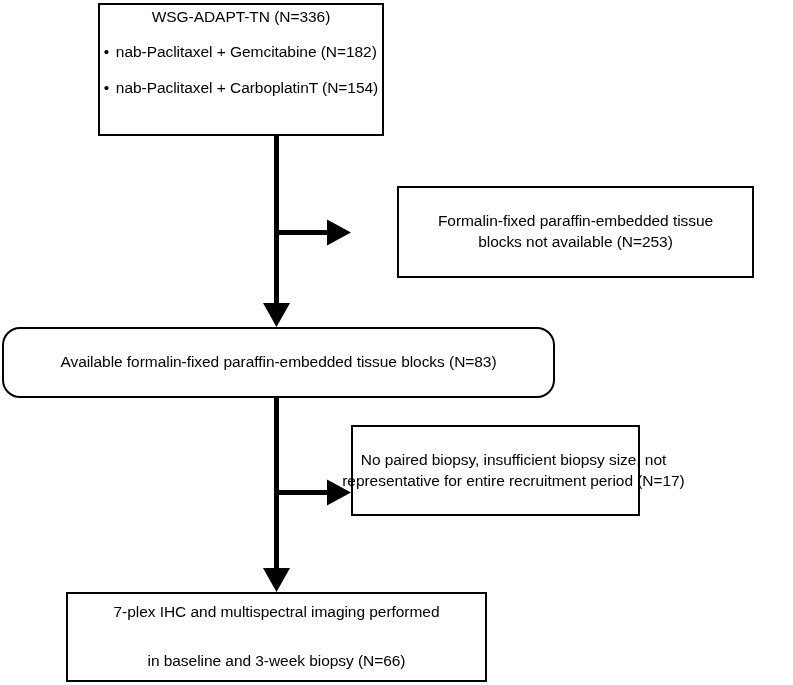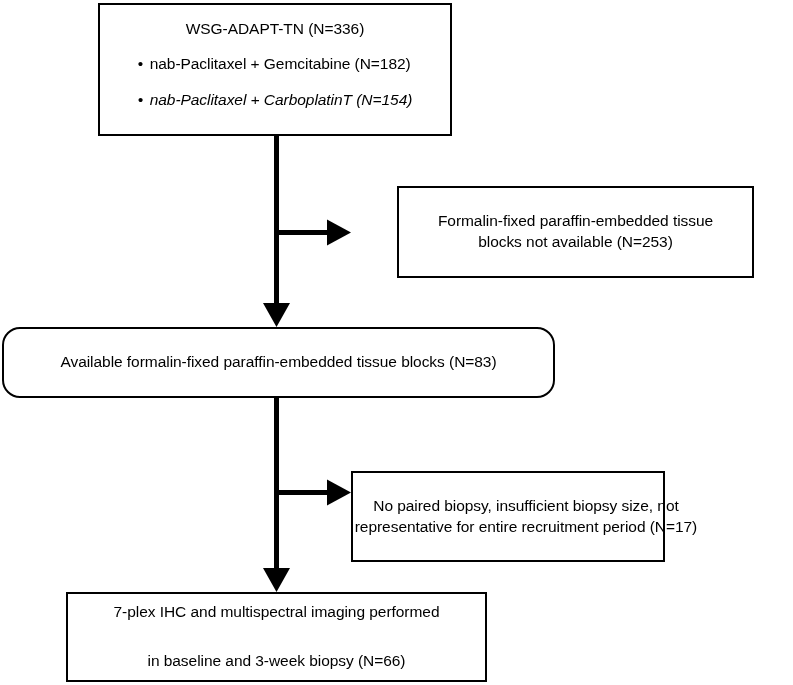--- a/index.html
+++ b/index.html
@@ -43,44 +43,43 @@
     color: #000000;
   }
   .box-line {
     display: block;
     white-space: nowrap;
   }
   
   #box-enrollment {
     left: 98px;
     top: 3px;
-    width: 354px;
+    width: 286px;
     height: 133px;
     justify-content: flex-start;
-    padding-top: 14px;
+    padding-top: 2px;
   }
   #box-enrollment .box-title {
     display: block;
     margin-bottom: 14px;
   }
   .bullet-list {
     list-style: none;
     margin: 0;
     padding: 0;
     text-align: left;
   }
   .bullet-item {
     display: block;
     white-space: nowrap;
     margin-bottom: 15px;
     padding-left: 0;
   }
   .bullet-item:last-child {
     margin-bottom: 8px;
-    font-style: italic;
   }
   .bullet-dot {
     display: inline-block;
     width: 12px;
   }
   
   #box-exclusion-1 {
     left: 351px;
     top: 186px;
     width: 357px;
@@ -91,22 +90,22 @@
   #box-available-blocks {
     left: 2px;
     top: 327px;
     width: 553px;
     height: 71px;
     border-radius: 18px;
   }
   
   #box-exclusion-2 {
     left: 351px;
-    top: 471px;
-    width: 314px;
+    top: 425px;
+    width: 289px;
     height: 91px;
     padding-left: 36px;
   }
   
   #box-analysis {
     left: 66px;
     top: 592px;
     width: 421px;
     height: 90px;
     gap: 28px;

